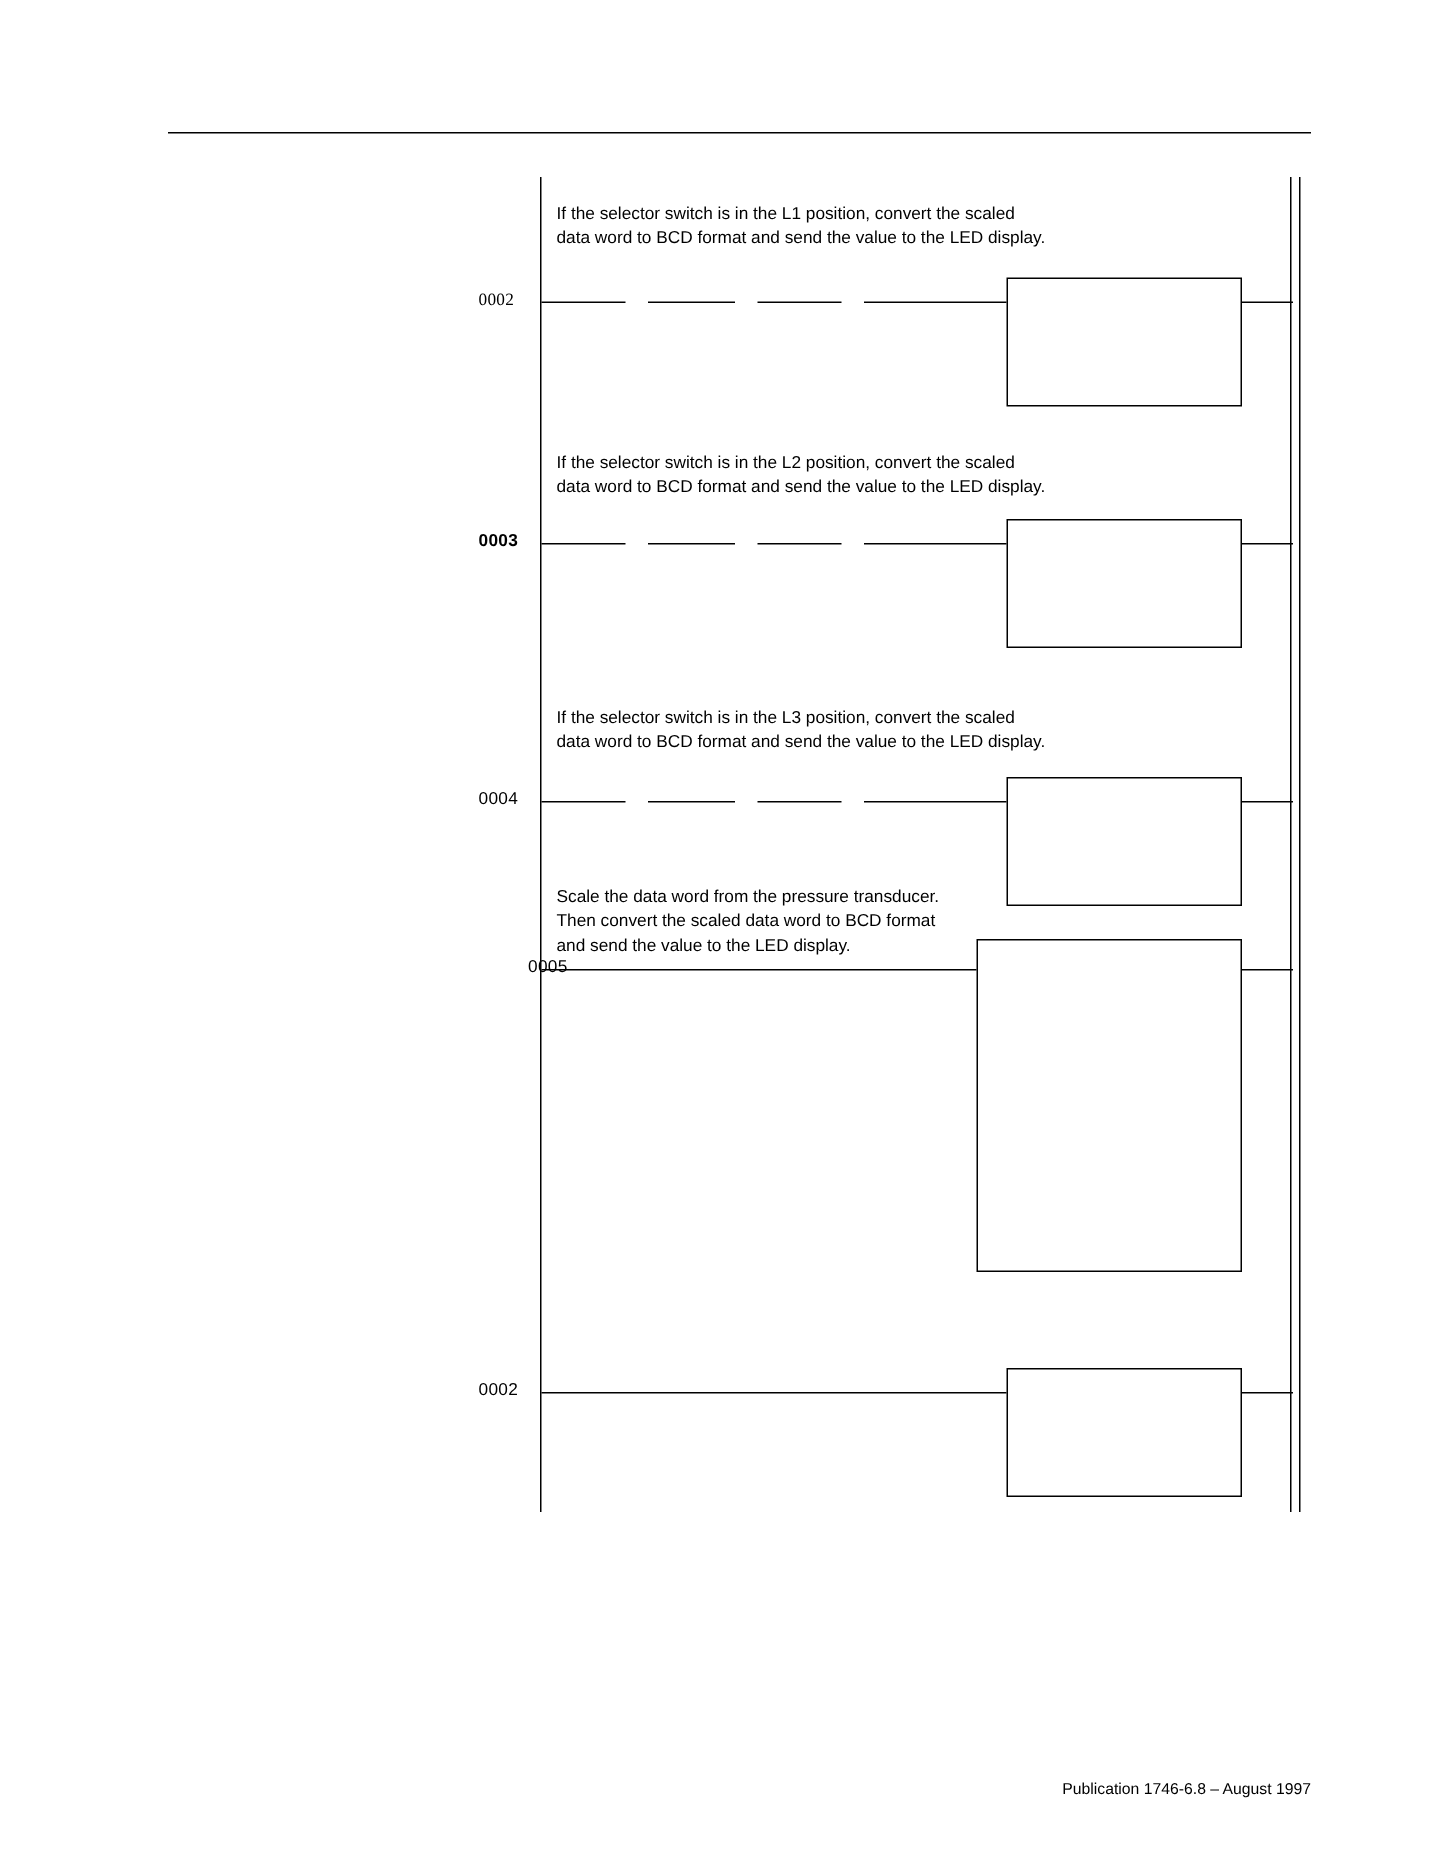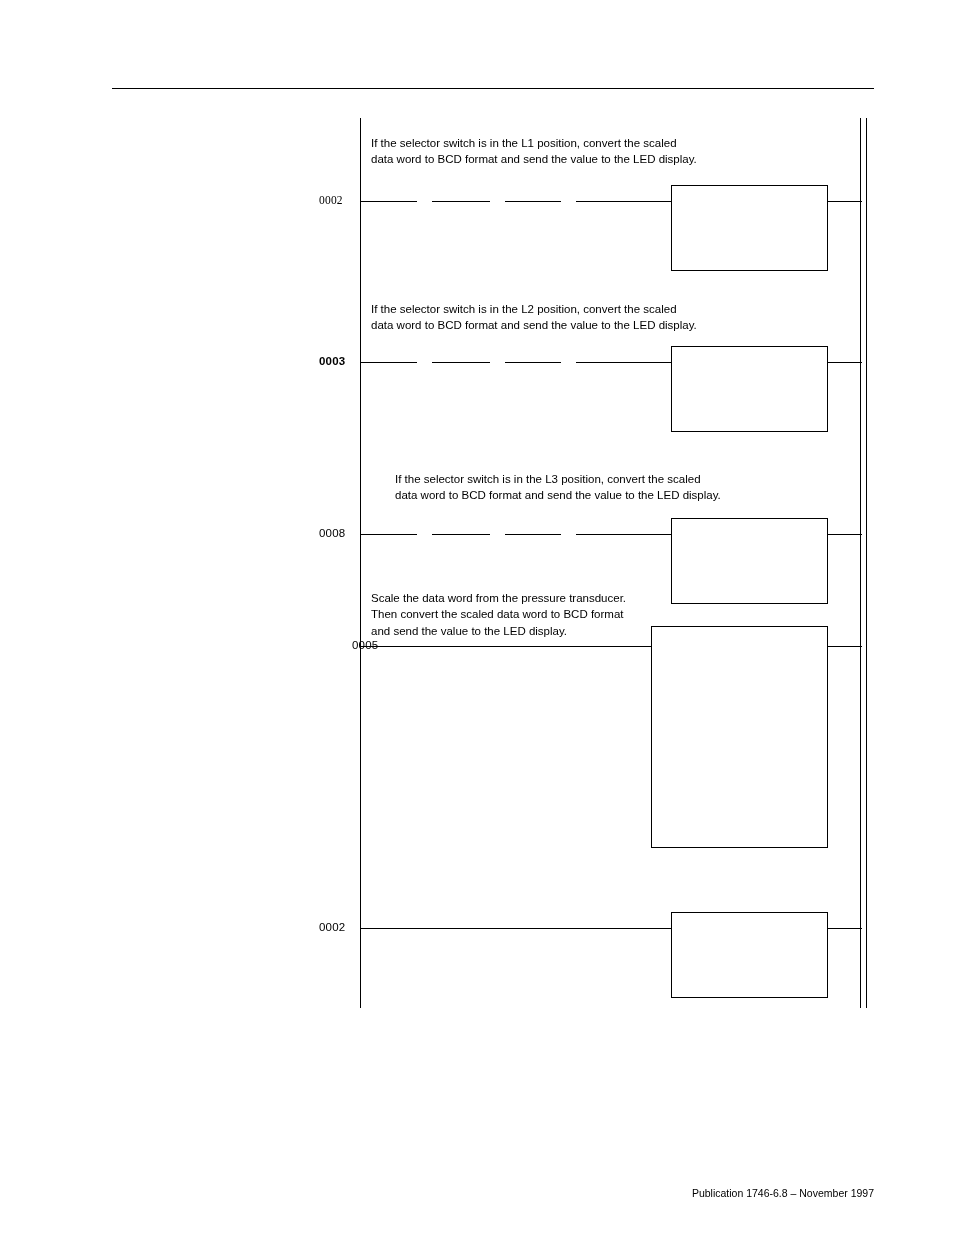--- a/index.html
+++ b/index.html
@@ -140,23 +140,23 @@
     <div class="rung-num" style="left:319px; top:355px;font-weight:bold;">0003</div>
 
     <div class="wire" style="left:361px; top:362px; width:56px;"></div>
     <div class="wire" style="left:432px; top:362px; width:58px;"></div>
     <div class="wire" style="left:505px; top:362px; width:56px;"></div>
     <div class="wire" style="left:576px; top:362px; width:96px;"></div>
     <div class="notch" style="left:672px; top:347px; width:20px;"></div>
     <div class="insbox" style="left:671px; top:346px; width:157px; height:86px;"></div>
     <div class="wire" style="left:828px; top:362px; width:34px;"></div>
 
-    <div class="comment" style="left:371px; top:471px; width:470px;margin-left:24px;">If the selector switch is in the L3 position, convert the scaled
+    <div class="comment" style="left:371px; top:471px; width:470px;">If the selector switch is in the L3 position, convert the scaled
 data word to BCD format and send the value to the LED display.</div>
-    <div class="rung-num" style="left:319px; top:527px;">0008</div>
+    <div class="rung-num" style="left:319px; top:527px;">0004</div>
 
     <div class="wire" style="left:361px; top:534px; width:56px;"></div>
     <div class="wire" style="left:432px; top:534px; width:58px;"></div>
     <div class="wire" style="left:505px; top:534px; width:56px;"></div>
     <div class="wire" style="left:576px; top:534px; width:96px;"></div>
     <div class="notch" style="left:672px; top:519px; width:20px;"></div>
     <div class="insbox" style="left:671px; top:518px; width:157px; height:86px;"></div>
     <div class="wire" style="left:828px; top:534px; width:34px;"></div>
 
     <div class="comment" style="left:371px; top:590px; width:470px;">Scale the data word from the pressure transducer.
@@ -171,15 +171,15 @@
 
     <div class="rung-num" style="left:319px; top:921px;">0002</div>
 
     <div class="wire" style="left:361px; top:928px; width:311px;"></div>
     <div class="notch" style="left:672px; top:913px; width:20px;"></div>
     <div class="insbox" style="left:671px; top:912px; width:157px; height:86px;"></div>
     <div class="wire" style="left:828px; top:928px; width:34px;"></div>
 
   </div>
 
-  <div class="footer">Publication 1746-6.8 – November 1997</div>
+  <div class="footer">Publication 1746-6.8 – August 1997</div>
 
 </div>
 
 </body></html>

